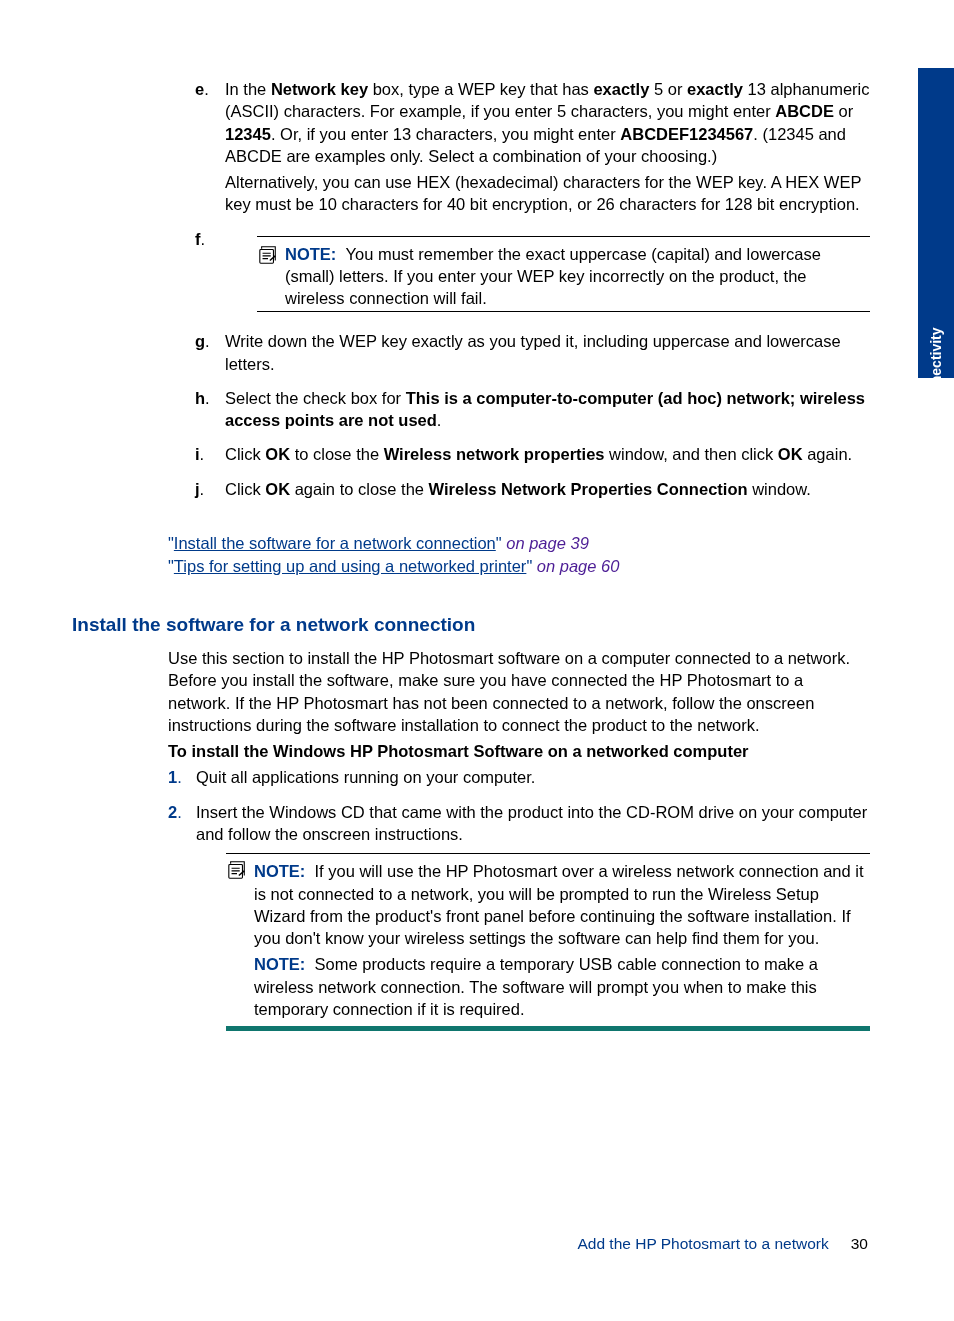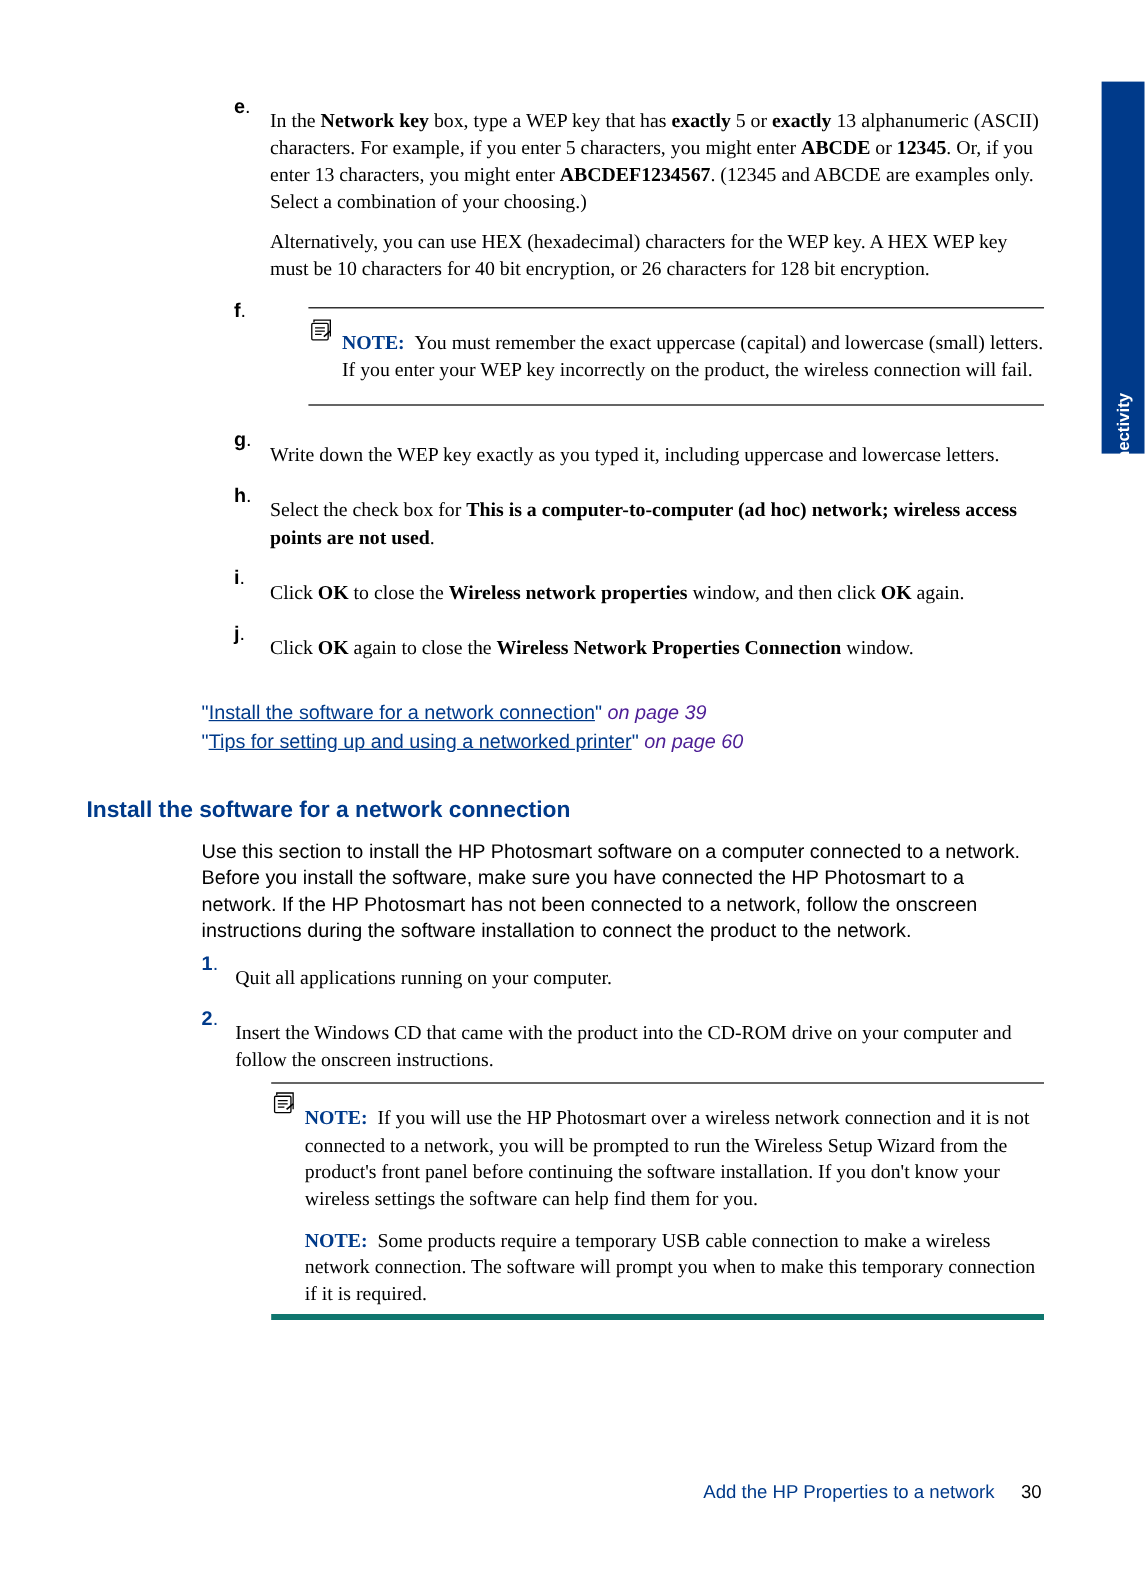--- a/index.html
+++ b/index.html
@@ -43,27 +43,27 @@
     top: 78px;
     width: 870px;
     padding-left: 72px;
   }
 
   .list-sub { margin-left: 123px; }
   .li { display: flex; margin-bottom: 8px; }
   .li .marker { width: 30px; flex: 0 0 30px; font-weight: bold; }
   .li .marker::after { content: "."; font-weight: normal; }
   .li .body { flex: 1; }
-  .body p { margin: 12px 0 4px 0; font-family: Liberation Serif, serif; }
+  .body p { margin: 0 0 4px 0; }
 
   .note-box {
     border-top: 1px solid #000;
     border-bottom: 1px solid #000;
     margin: 8px 0 10px 32px;
-    padding: 6px 0 18px 0;
+    padding: 6px 0 2px 0;
     position: relative;
   }
   .note-icon {
     position: absolute;
     left: 0;
     top: 8px;
     width: 22px;
     height: 20px;
   }
   .note-icon svg { width: 22px; height: 20px; }
@@ -190,20 +190,21 @@
 
     <div class="related">
       <p class="rel-line"><span class="link-quote">"</span><span class="link">Install the software for a network connection</span><span class="link-quote">"</span><span class="plain"> on page 39</span></p>
       <p class="rel-line"><span class="link-quote">"</span><span class="link">Tips for setting up and using a networked printer</span><span class="link-quote">"</span><span class="plain"> on page 60</span></p>
     </div>
 
     <h2 class="section-heading">Install the software for a network connection</h2>
 
     <div class="intro">
       <p>Use this section to install the HP Photosmart software on a computer connected to a network. Before you install the software, make sure you have connected the HP Photosmart to a network. If the HP Photosmart has not been connected to a network, follow the onscreen instructions during the software installation to connect the product to the network.</p>
+      <p class="sub-heading">To install the Windows HP Photosmart Software on a networked computer</p>
     </div>
 
     <div class="ol2">
       <div class="li">
         <div class="marker">1</div>
         <div class="body">
             <p>Quit all applications running on your computer.</p>
           </div>
       </div>
       <div class="li">
@@ -226,16 +227,16 @@
               <p class="note-para"><span class="note-label">NOTE:</span>&nbsp;&nbsp;<span>Some products require a temporary USB cable connection to make a wireless network connection. The software will prompt you when to make this temporary connection if it is required.</span></p>
             </div>
           </div>
         </div>
       </div>
     </div>
 
   </div>
 
   <div class="footer">
-    <span>Add the HP Properties to a network</span><span class="pgnum">30</span>
+    <span>Add the HP Photosmart to a network</span><span class="pgnum">30</span>
   </div>
 
 </div>
 
 </body></html>

